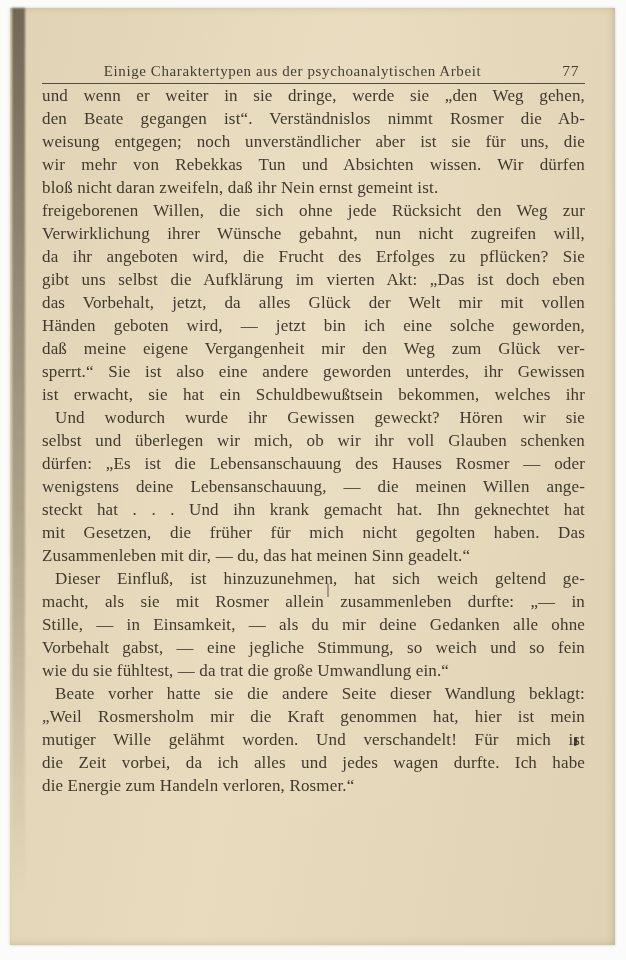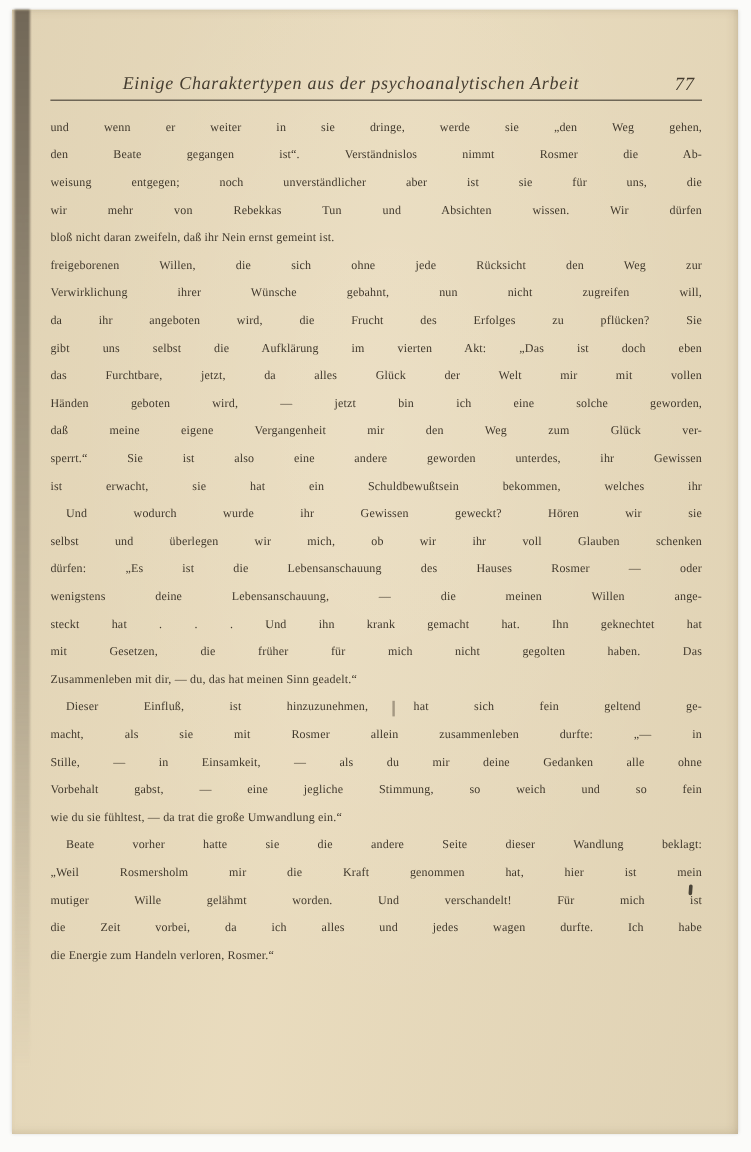--- a/index.html
+++ b/index.html
@@ -45,22 +45,21 @@
     filter:blur(1px);
   }
   .content{
     position:absolute;
     left:0; top:0; width:100%; height:100%;
     padding:0 30px 0 32px;
   }
   .header{
     margin-top:54px;
     display:flex;
-    align-items:flex-start;
-    font-style:italic;
+    align-items:flex-end;
     font-size:15px;
     letter-spacing:0.6px;
     color:#463e31;
   }
   .header .title{
     flex:1;
     text-align:center;
     white-space:nowrap;
   }
   .header .pagenum{
@@ -68,22 +67,22 @@
     text-align:right;
     padding-right:6px;
     font-size:15.5px;
   }
   .rule{
     margin-top:3px;
     border-bottom:1.8px solid var(--rule);
     opacity:0.88;
   }
   .body{
-    margin-top:11px;
-    font-size:10px;
+    margin-top:0;
+    font-size:17px;
     letter-spacing:0.15px;
   }
   .line{
     height:23px;
     line-height:23px;
     overflow:hidden;
     text-align:justify;
     text-align-last:justify;
     white-space:normal;
   }
@@ -126,37 +125,37 @@
           <div class="line">den Beate gegangen ist“. Verständnislos nimmt Rosmer die Ab-</div>
           <div class="line">weisung entgegen; noch unverständlicher aber ist sie für uns, die</div>
           <div class="line">wir mehr von Rebekkas Tun und Absichten wissen. Wir dürfen</div>
           <div class="line last">bloß nicht daran zweifeln, daß ihr Nein ernst gemeint ist.</div>
         </div>
         <div class="para">
           <div class="line">freigeborenen Willen, die sich ohne jede Rücksicht den Weg zur</div>
           <div class="line">Verwirklichung ihrer Wünsche gebahnt, nun nicht zugreifen will,</div>
           <div class="line">da ihr angeboten wird, die Frucht des Erfolges zu pflücken? Sie</div>
           <div class="line">gibt uns selbst die Aufklärung im vierten Akt: „Das ist doch eben</div>
-          <div class="line">das Furchtbare, jetzt, da alles Glück der Welt mir mit vollen</div>
+          <div class="line">das Vorbehalt, jetzt, da alles Glück der Welt mir mit vollen</div>
           <div class="line">Händen geboten wird, — jetzt bin ich eine solche geworden,</div>
           <div class="line">daß meine eigene Vergangenheit mir den Weg zum Glück ver-</div>
           <div class="line">sperrt.“ Sie ist also eine andere geworden unterdes, ihr Gewissen</div>
           <div class="line">ist erwacht, sie hat ein Schuldbewußtsein bekommen, welches ihr</div>
         </div>
         <div class="para">
           <div class="line indent">Und wodurch wurde ihr Gewissen geweckt? Hören wir sie</div>
           <div class="line">selbst und überlegen wir mich, ob wir ihr voll Glauben schenken</div>
           <div class="line">dürfen: „Es ist die Lebensanschauung des Hauses Rosmer — oder</div>
           <div class="line">wenigstens deine Lebensanschauung, — die meinen Willen ange-</div>
           <div class="line">steckt hat . . . Und ihn krank gemacht hat. Ihn geknechtet hat</div>
           <div class="line">mit Gesetzen, die früher für mich nicht gegolten haben. Das</div>
           <div class="line last">Zusammenleben mit dir, — du, das hat meinen Sinn geadelt.“</div>
         </div>
         <div class="para">
-          <div class="line indent">Dieser Einfluß, ist hinzuzunehmen, hat sich fein geltend ge-</div>
+          <div class="line indent">Dieser Einfluß, ist hinzuzunehmen, hat sich weich geltend ge-</div>
           <div class="line">macht, als sie mit Rosmer allein zusammenleben durfte: „— in</div>
           <div class="line">Stille, — in Einsamkeit, — als du mir deine Gedanken alle ohne</div>
           <div class="line">Vorbehalt gabst, — eine jegliche Stimmung, so weich und so fein</div>
           <div class="line last">wie du sie fühltest, — da trat die große Umwandlung ein.“</div>
         </div>
         <div class="para">
           <div class="line indent">Beate vorher hatte sie die andere Seite dieser Wandlung beklagt:</div>
           <div class="line">„Weil Rosmersholm mir die Kraft genommen hat, hier ist mein</div>
           <div class="line">mutiger Wille gelähmt worden. Und verschandelt! Für mich ist</div>
           <div class="line">die Zeit vorbei, da ich alles und jedes wagen durfte. Ich habe</div>

